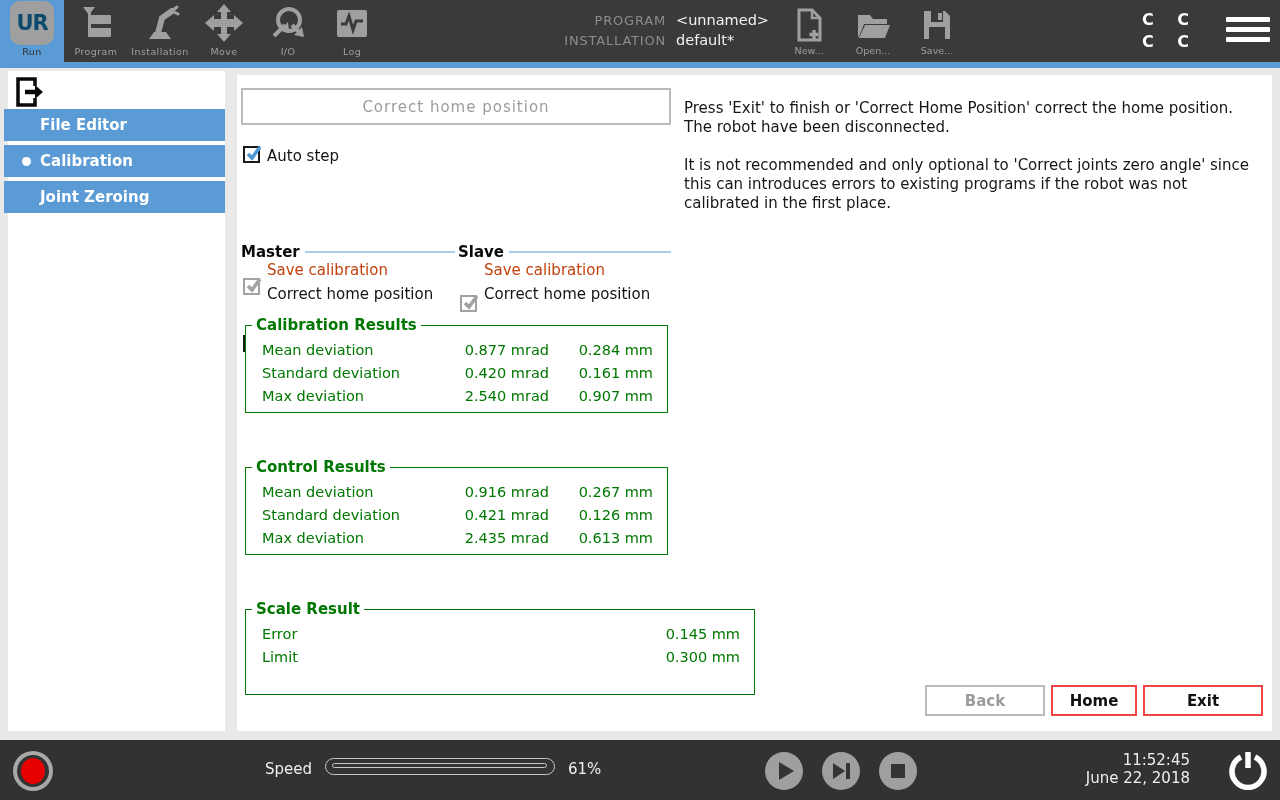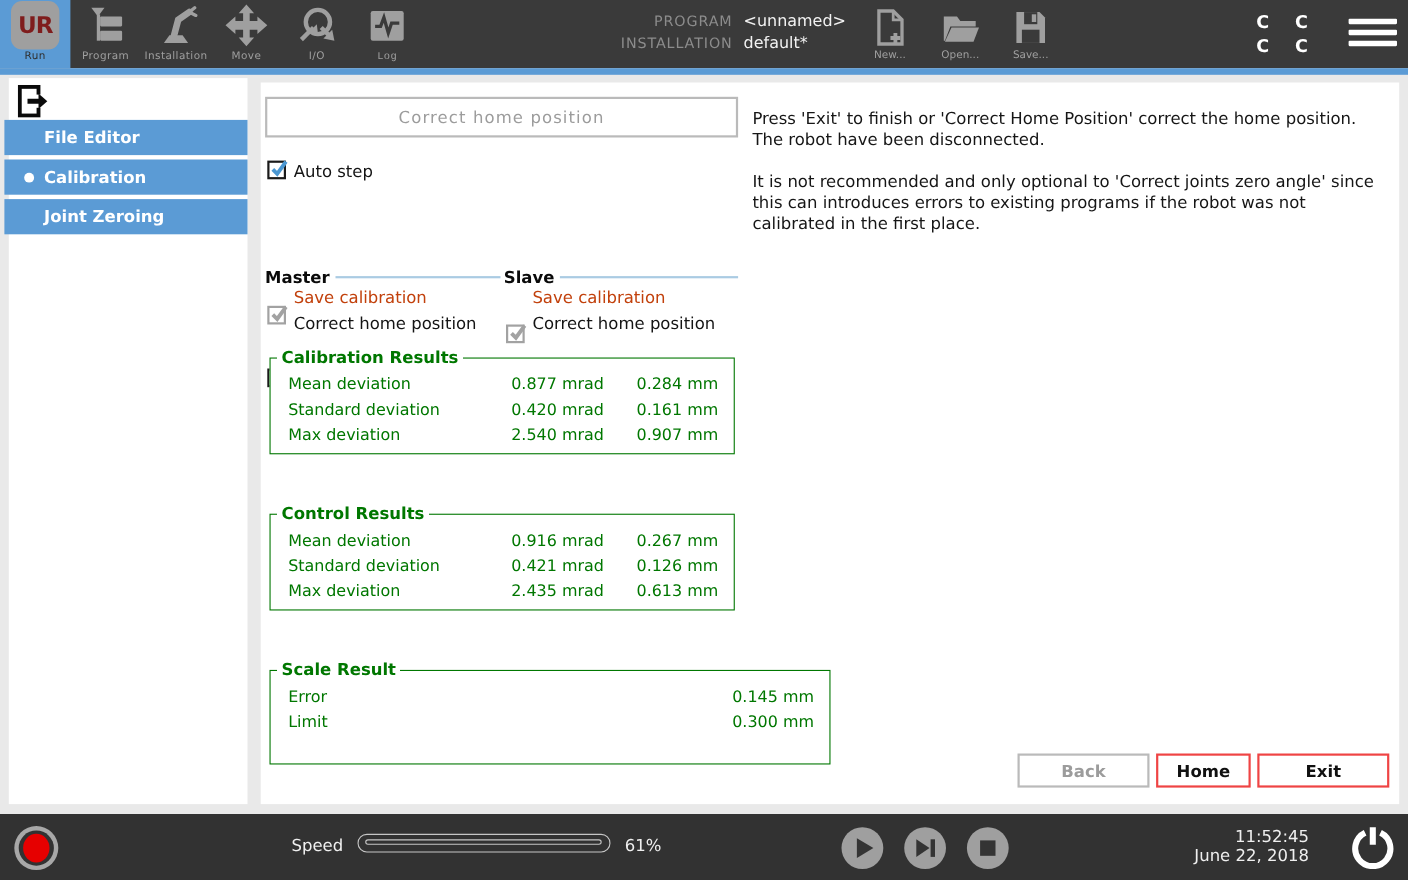--- a/index.html
+++ b/index.html
@@ -9,21 +9,21 @@
 
   
   #header { left:0; top:0; width:1280px; height:62px; background:#3a3a3a; }
   #blue-strip { left:0; top:62px; width:1280px; height:6px; background:#5b9bd5; }
   .tab { top:0; height:62px; width:64px; display:flex; flex-direction:column; align-items:center; }
   .tab .ticon { height:46px; display:flex; align-items:center; justify-content:center; }
   .tab .tlbl { font-size:9.5px; color:#9f9f9f; letter-spacing:.4px; margin-bottom:4px; }
   .tab.active { background:#5b9bd5; }
   .tab.active .tlbl { color:#2f2f2f; }
   .urlogo { width:44px; height:44px; background:#9f9f9f; border-radius:10px; display:flex; align-items:center; justify-content:center;
-            color:#7f1d1d; font-weight:bold; font-size:21px; letter-spacing:-1px; }
+            color:#0c4a6e; font-weight:bold; font-size:21px; letter-spacing:-1px; }
   .hmeta-row { display:flex; height:20px; align-items:center; }
   .hlabel { width:166px; text-align:right; color:#8c8c8c; font-size:13px; letter-spacing:.8px; }
   .hvalue { margin-left:10px; color:#f2f2f2; font-size:14.5px; }
   .fileop { top:8px; width:48px; display:flex; flex-direction:column; align-items:center; }
   .fileop .flbl { font-size:9.5px; color:#9f9f9f; margin-top:3px; }
   .cletters { color:#fff; font-weight:bold; font-size:16px; word-spacing:18px; line-height:22px; text-align:left; }
   .hbar { width:44px; height:5px; background:#fff; border-radius:1px; margin-bottom:5px; }
 
   
   #sidebar { left:8px; top:71px; width:217px; height:660px; background:#fff; }
@@ -113,21 +113,21 @@
         <circle cx="21" cy="17" r="11" stroke="#9f9f9f" stroke-width="4" fill="none"></circle>
         <path d="M6 33 L17 22" stroke="#9f9f9f" stroke-width="4"></path>
         <polygon points="20,19 21,27 13,26" fill="#9f9f9f"></polygon>
         <path d="M24 22 L33 31" stroke="#9f9f9f" stroke-width="4"></path>
         <polygon points="34,24 36,34 26,32" fill="#9f9f9f"></polygon>
       </svg>
     </div>
     <div class="tlbl">I/O</div>
   </div>
 
-  <div class="abs tab" style="left:320px;font-family:Liberation Mono, monospace;">
+  <div class="abs tab" style="left:320px;">
     <div class="ticon">
       <svg width="40" height="40" viewBox="0 0 40 40">
         <rect x="5" y="7" width="30" height="27" rx="2" fill="#9f9f9f"></rect>
         <polyline points="9,21 14,21 17,13 21,27 24,18 31,18" fill="none" stroke="#3a3a3a" stroke-width="3"></polyline>
       </svg>
     </div>
     <div class="tlbl">Log</div>
   </div>
 
   <div class="abs" style="left:500px; top:10px;">

